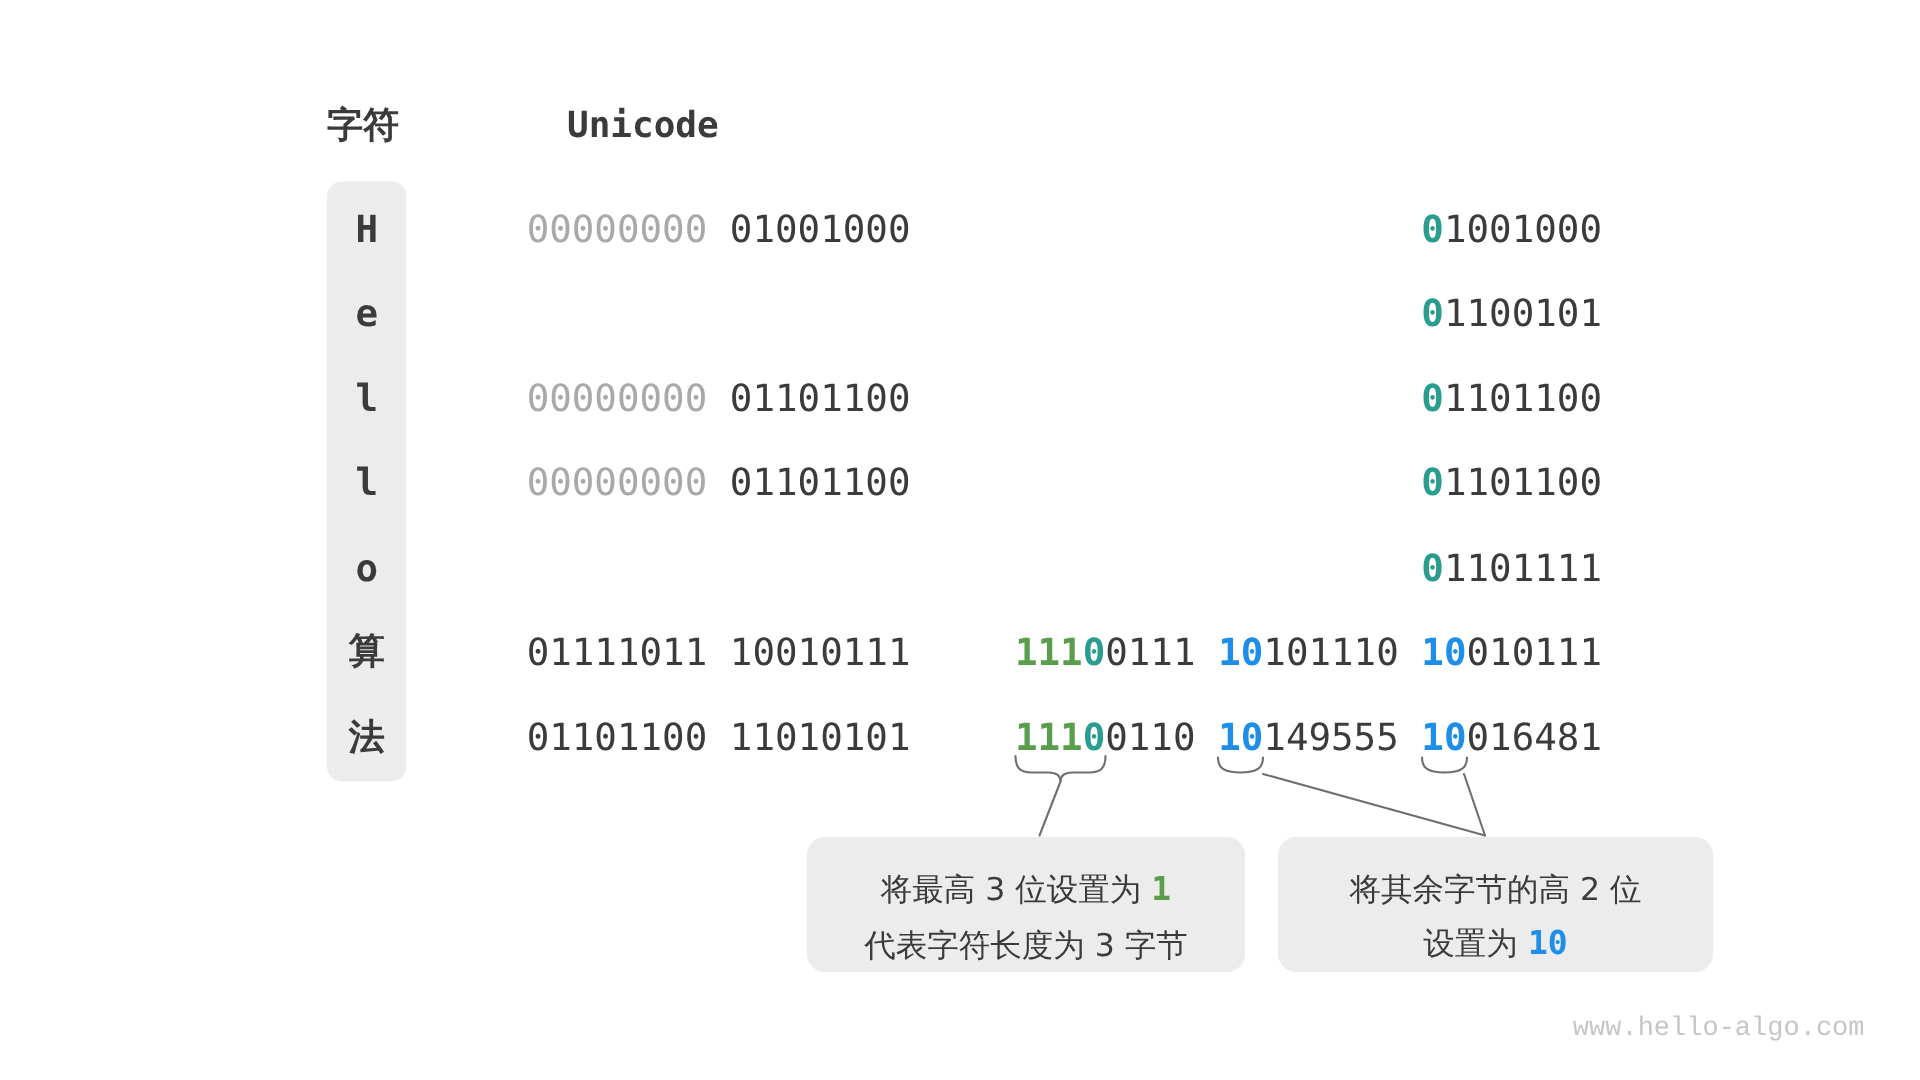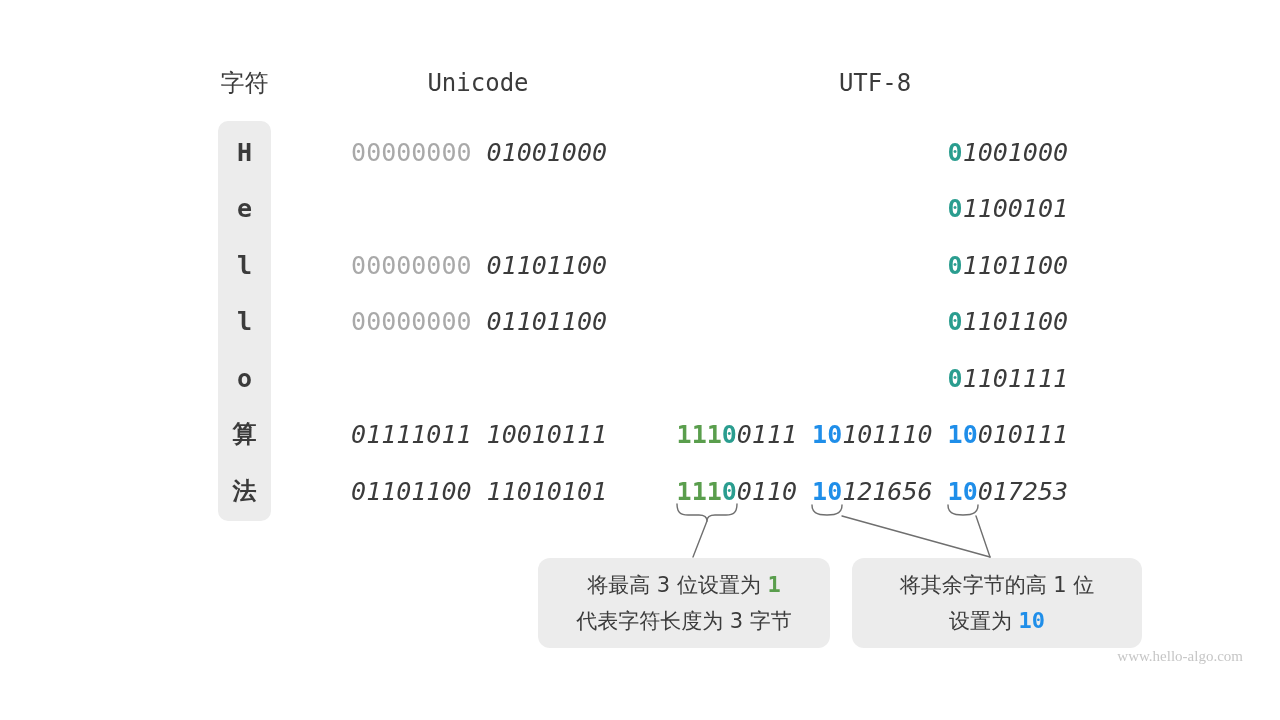--- a/index.html
+++ b/index.html
@@ -5,61 +5,60 @@
   :root{
     --dark:#3b3b3b; --muted:#a9a9a9; --teal:#2a9d8f; --green:#5a9e4d;
     --blue:#1f8ee9; --panel:#ececec; --line:#6f6f6f; --watermark:#c6c6c6;
   }
   html,body{margin:0;padding:0;background:#fff;}
   #stage{position:relative;width:1280px;height:720px;background:#fff;overflow:hidden;
          font-family:"DejaVu Sans","Liberation Sans",sans-serif;color:var(--dark);}
   .mono{font-family:"DejaVu Sans Mono","Liberation Mono",monospace;}
   .abs{position:absolute;}
   
-  .hdr{height:40px;line-height:40px;font-weight:normal;font-size:24px;text-align:center;top:63px;}
+  .hdr{height:40px;line-height:40px;font-weight:bold;font-size:24px;top:63px;}
   
   #char-col-bg{left:218px;top:121px;width:53px;height:400px;background:var(--panel);border-radius:10px;}
   
   .row{position:absolute;left:0;width:1280px;height:57px;line-height:57px;font-size:25px;}
   .cell{position:absolute;top:0;height:57px;}
   .char-cell{left:218px;width:53px;text-align:center;font-weight:bold;
              font-family:"DejaVu Sans Mono","Liberation Mono",monospace;}
   .char-cell.cjk{font-family:"DejaVu Sans","Liberation Sans",sans-serif;font-size:24px;}
   .unicode-cell{left:307px;width:300px;text-align:right;
                 font-family:"DejaVu Sans Mono","Liberation Mono",monospace;}
   .utf8-cell{left:618px;width:450px;text-align:right;
              font-family:"DejaVu Sans Mono","Liberation Mono",monospace;}
-  .c-dark{color:var(--dark);font-style:italic;}
+  .c-dark{color:var(--dark);}
   .c-muted{color:var(--muted);margin-top:20px;}
   .c-teal{color:var(--teal);font-weight:bold;}
   .c-green{color:var(--green);font-weight:bold;margin-left:36px;}
   .c-blue{color:var(--blue);font-weight:bold;}
   
   .callout{background:var(--panel);border-radius:12px;top:558px;height:90px;
-           display:flex;flex-direction:column;justify-content:center;align-items:center;
+           display:flex;flex-direction:column;justify-content:flex-end;align-items:center;
            font-size:21px;line-height:36px;color:var(--dark);}
   .callout .num{font-family:"DejaVu Sans Mono","Liberation Mono",monospace;font-weight:bold;font-size:22px;}
   .callout .num.green{color:var(--green);}
   .callout .num.blue{color:var(--blue);}
   #callout-box1{left:538px;width:292px;}
   #callout-box2{left:852px;width:290px;}
   
   #anno{left:0;top:0;pointer-events:none;}
   
-  #watermark{right:37px;top:648px;font-size:15px;color:var(--watermark);
-             font-family:Liberation Serif, serif;}
+  #watermark{right:37px;top:676px;font-size:18px;color:var(--watermark);
+             font-family:Liberation Mono, monospace;}
 </style>
 </head>
 <body>
 
 <div id="stage">
 
   <div class="abs hdr" style="left:218px;width:53px;">字符</div>
   <div class="abs hdr mono" style="left:378px;width:200px;">Unicode</div>
-  <div class="abs hdr mono" style="left:775px;width:200px;">UTF-8</div>
 
   <div class="abs" id="char-col-bg"></div>
 
   <div id="rows-layer">
       <div class="row" style="top: 123.5px;">
         <div class="cell char-cell">H</div>
         <div class="cell unicode-cell"><span class="c-muted">00000000</span> <span class="c-dark">01001000</span></div>
         <div class="cell utf8-cell"><span class="c-teal">0</span><span class="c-dark">1001000</span></div>
       </div>
       <div class="row" style="top: 180px;">
@@ -81,40 +80,40 @@
         <div class="cell utf8-cell"><span class="c-teal">0</span><span class="c-dark">1101111</span></div>
       </div>
       <div class="row" style="top: 406px;">
         <div class="cell char-cell cjk">算</div>
         <div class="cell unicode-cell"><span class="c-dark">01111011</span> <span class="c-dark">10010111</span></div>
         <div class="cell utf8-cell"><span class="c-green">111</span><span class="c-teal">0</span><span class="c-dark">0111</span> <span class="c-blue">10</span><span class="c-dark">101110</span> <span class="c-blue">10</span><span class="c-dark">010111</span></div>
       </div>
       <div class="row" style="top: 462.5px;">
         <div class="cell char-cell cjk">法</div>
         <div class="cell unicode-cell"><span class="c-dark">01101100</span> <span class="c-dark">11010101</span></div>
-        <div class="cell utf8-cell"><span class="c-green">111</span><span class="c-teal">0</span><span class="c-dark">0110</span> <span class="c-blue">10</span><span class="c-dark">121656</span> <span class="c-blue">10</span><span class="c-dark">017253</span></div>
+        <div class="cell utf8-cell"><span class="c-green">111</span><span class="c-teal">0</span><span class="c-dark">0110</span> <span class="c-blue">10</span><span class="c-dark">149555</span> <span class="c-blue">10</span><span class="c-dark">016481</span></div>
       </div>
     </div>
 
   <svg id="anno" class="abs" width="1280" height="720" viewBox="0 0 1280 720">
     <g stroke="#6f6f6f" stroke-width="1.4" fill="none" stroke-linecap="round" stroke-linejoin="round">
       <path d="M677,504 C677,512 680,515 688,515 L699,515 C704,515 707,517 707,521
                C707,517 710,515 715,515 L726,515 C734,515 737,512 737,504"></path>
       <path d="M812,505 C812,512 816,515 827,515 C838,515 842,512 842,505"></path>
       <path d="M948,505 C948,512 952,515 963,515 C974,515 978,512 978,505"></path>
       <path d="M707,521 L693,557"></path>
       <path d="M842,516 L990,557"></path>
       <path d="M976,516 L990,557"></path>
     </g>
   </svg>
 
   <div class="abs callout" id="callout-box1">
     <div class="callout-line"><span>将最高 3 位设置为 </span><span class="num green">1</span></div>
     <div class="callout-line">代表字符长度为 3 字节</div>
   </div>
   <div class="abs callout" id="callout-box2">
-    <div class="callout-line">将其余字节的高 1 位</div>
+    <div class="callout-line">将其余字节的高 2 位</div>
     <div class="callout-line"><span>设置为 </span><span class="num blue">10</span></div>
   </div>
 
   <div class="abs" id="watermark">www.hello-algo.com</div>
 
 </div>
 
 </body></html>

